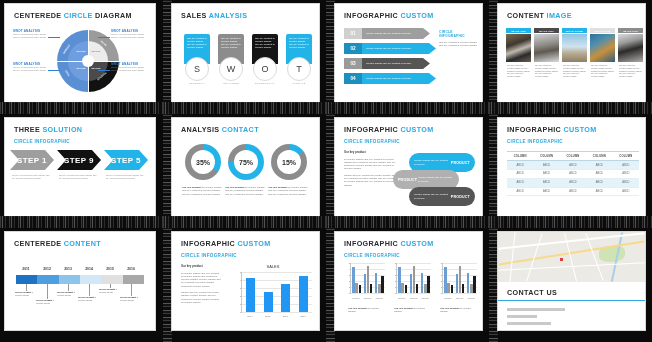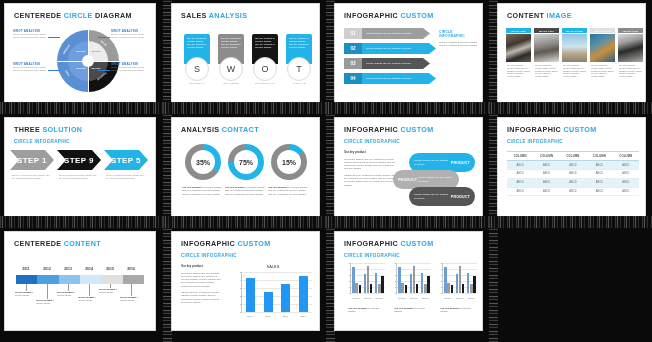--- a/index.html
+++ b/index.html
@@ -680,15 +680,34 @@
           <span style="font-size:1.7px">COLUMN</span>
           <span style="font-size:1.7px">COLUMN</span>
         </div>
       </div>
       <div class="tiny" style="position:absolute;left:105px;top:75px;width:34px"><b style="color:#3a3a3a">Our key product</b> <span>is Mx0GU Candle</span></div>
     </div>
   </div>
 
   <div class="cell">
     <div class="gutter-v" style="left:0"></div>
+    <div class="slide" style="left:9px;width:147px">
+      <div class="map" style="width:147px">
+        <div class="green" style="left:101px;top:14px;width:26px;height:16px"></div>
+        <div class="water" style="left:118px;top:0;width:2px;height:50px;transform:rotate(12deg)"></div>
+        <div class="road" style="left:0;top:8px;width:147px;height:1.6px;transform:rotate(-6deg)"></div>
+        <div class="roadm" style="left:0;top:20px;width:147px;height:2px;transform:rotate(-9deg)"></div>
+        <div class="road" style="left:0;top:34px;width:147px;height:1.2px;transform:rotate(-3deg)"></div>
+        <div class="road" style="left:36px;top:0;width:1.2px;height:50px;transform:rotate(18deg)"></div>
+        <div class="road" style="left:72px;top:0;width:1.2px;height:50px;transform:rotate(-14deg)"></div>
+        <div class="road" style="left:14px;top:0;width:1px;height:50px;transform:rotate(6deg)"></div>
+        <div class="road" style="left:96px;top:0;width:1px;height:50px;transform:rotate(-20deg)"></div>
+        <div class="pin" style="left:62px;top:26px;"></div>
+      </div>
+      <div class="cu-title"><span>CONTACT </span><span class="accent">US</span></div>
+      <div class="cu-rule"></div>
+      <div class="cu-line" style="top:76px;width:58px"></div>
+      <div class="cu-line" style="top:83px;width:30px"></div>
+      <div class="cu-line" style="top:90px;width:44px"></div>
+    </div>
   </div>
 
 </div>
 
 </body></html>

